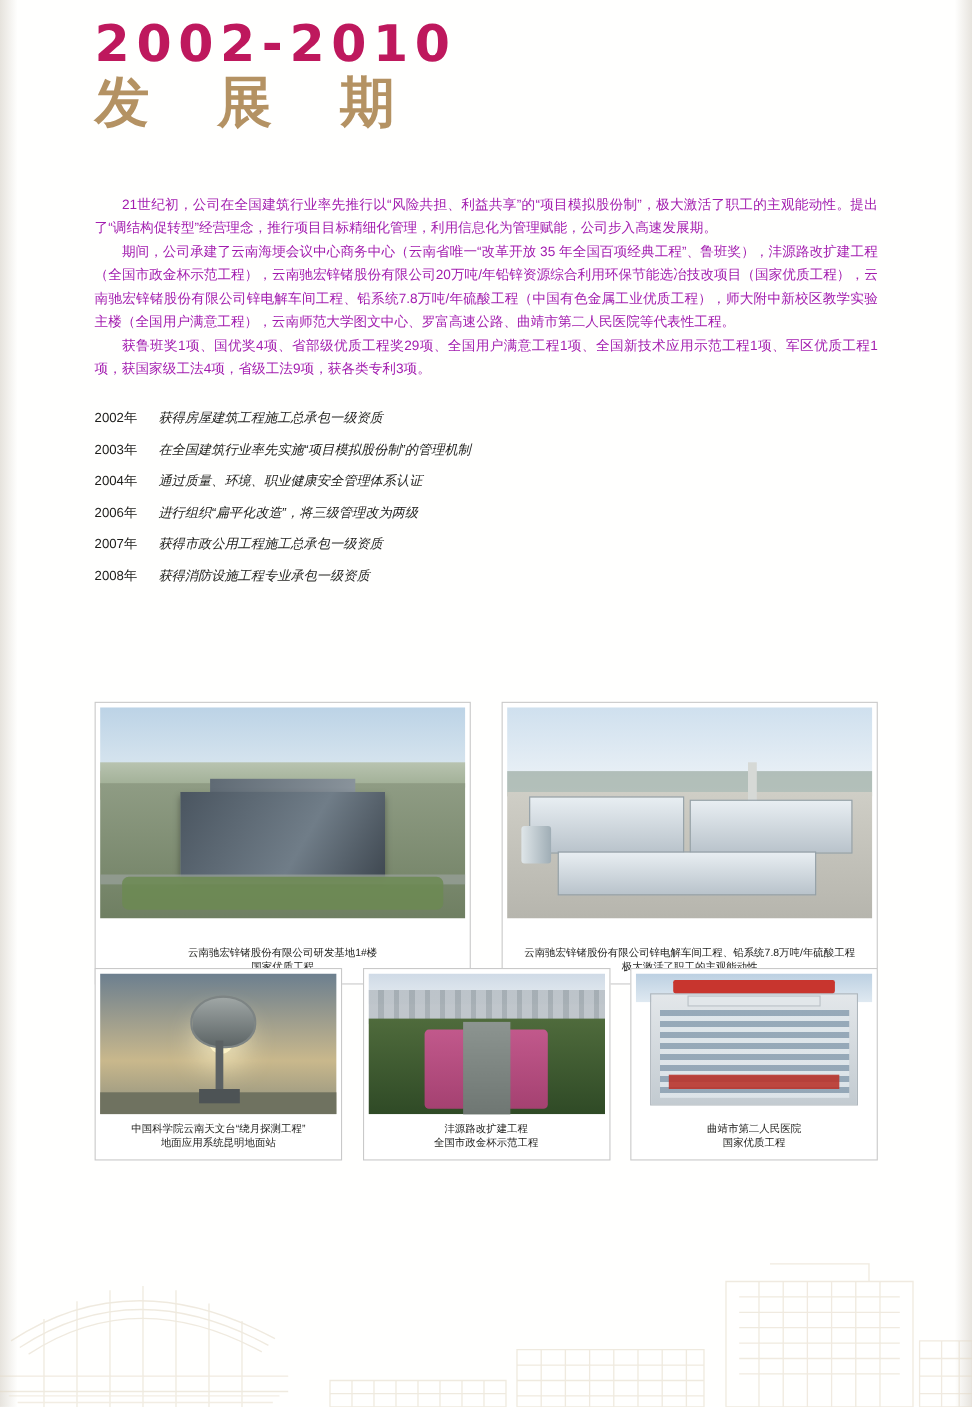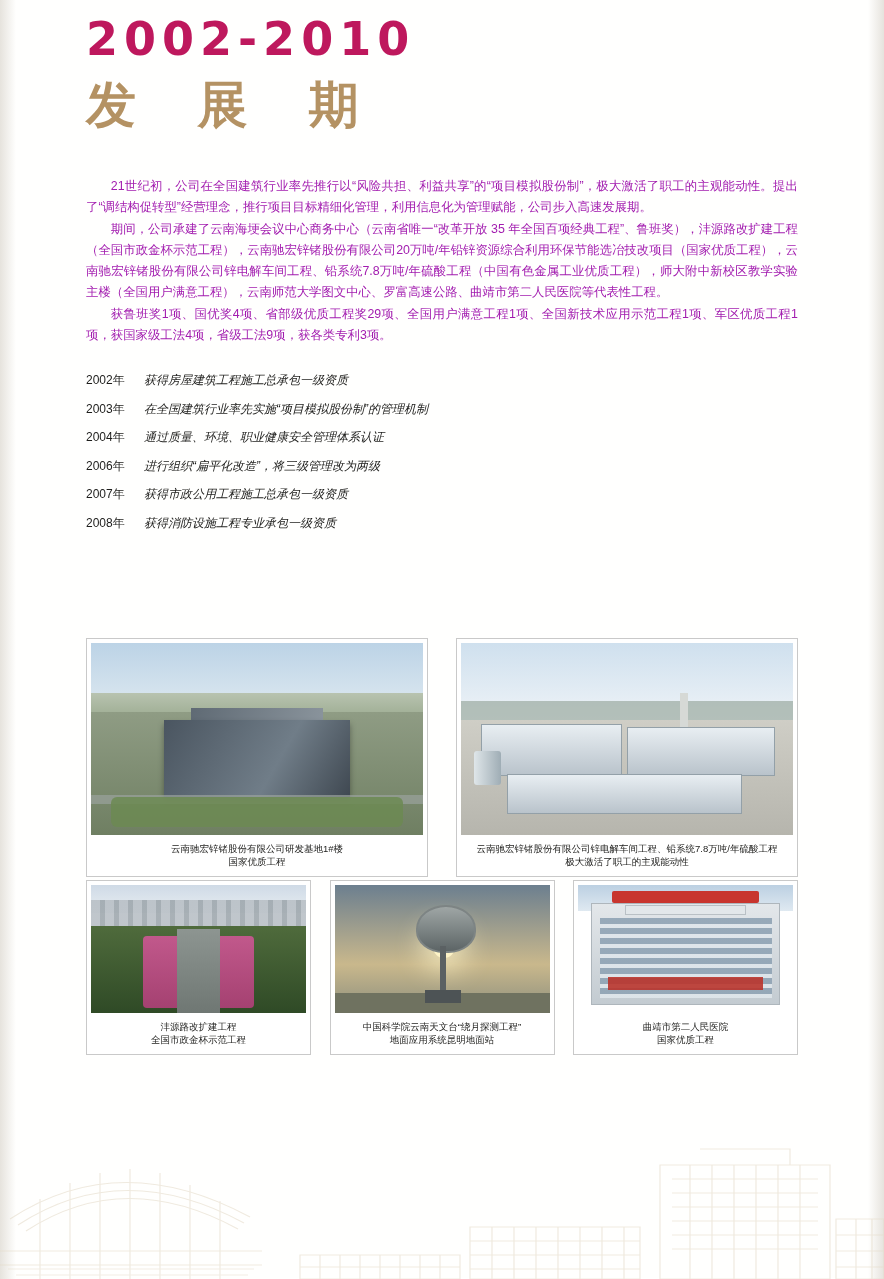--- a/index.html
+++ b/index.html
@@ -46,21 +46,21 @@
     letter-spacing: 6px;
     color: #be185d;
     line-height: 1.1;
   }
   .phase-title {
     font-family: "DejaVu Sans", sans-serif;
     font-weight: bold;
     font-size: 50px;
     letter-spacing: 22px;
     color: #b49263;
-    margin-top: 12px;
+    margin-top: 0;
     line-height: 1.15;
   }
 
   
   .body-text {
     position: absolute;
     left: 86px;
     top: 176px;
     width: 712px;
     font-size: 12.4px;
@@ -121,21 +121,21 @@
     text-align: center;
     font-size: 9.5px;
     line-height: 13px;
     color: #1d1d1b;
     padding: 7px 2px 8px 2px;
   }
   .photo-cap .l2 { display: block; }
 
   
   #row1 { left: 86px; top: 638px; width: 712px; justify-content: space-between; }
-  #row1 .photo-card { width: 342px; }
+  #row1 .photo-card { width: 342px; gap: 18px; }
   #row1 .photo-img { height: 192px; }
 
   
   #row2 { left: 86px; top: 880px; width: 712px; justify-content: space-between; }
   #row2 .photo-card { width: 225px; }
   #row2 .photo-img { height: 128px; }
 
   
   .scene { position: absolute; inset: 0; }
 
@@ -277,48 +277,48 @@
         <span>云南驰宏锌锗股份有限公司锌电解车间工程、铅系统7.8万吨/年硫酸工程</span>
         <span class="l2">极大激活了职工的主观能动性</span>
       </div>
     </div>
   </div>
 
   <div class="photos-row" id="row2">
     <div class="photo-card">
       <div class="photo-img">
         <div class="scene">
+          <div class="p4-sky"></div>
+          <div class="p4-sun"></div>
+          <div class="p4-ground"></div>
+          <div class="p4-dish"></div>
+          <div class="p4-mast"></div>
+          <div class="p4-base"></div>
+        </div>
+      </div>
+      <div class="photo-cap">
+        <span>中国科学院云南天文台“绕月探测工程”</span>
+        <span class="l2">地面应用系统昆明地面站</span>
+      </div>
+    </div>
+
+    <div class="photo-card">
+      <div class="photo-img">
+        <div class="scene">
           <div class="p3-sky"></div>
           <div class="p3-city"></div>
           <div class="p3-trees"></div>
           <div class="p3-flowerL"></div>
           <div class="p3-flowerR"></div>
           <div class="p3-road"></div>
         </div>
       </div>
       <div class="photo-cap">
         <span>沣源路改扩建工程</span>
         <span class="l2">全国市政金杯示范工程</span>
-      </div>
-    </div>
-
-    <div class="photo-card">
-      <div class="photo-img">
-        <div class="scene">
-          <div class="p4-sky"></div>
-          <div class="p4-sun"></div>
-          <div class="p4-ground"></div>
-          <div class="p4-dish"></div>
-          <div class="p4-mast"></div>
-          <div class="p4-base"></div>
-        </div>
-      </div>
-      <div class="photo-cap">
-        <span>中国科学院云南天文台“绕月探测工程”</span>
-        <span class="l2">地面应用系统昆明地面站</span>
       </div>
     </div>
 
     <div class="photo-card">
       <div class="photo-img">
         <div class="scene">
           <div class="p5-sky"></div>
           <div class="p5-bldg"></div>
           <div class="p5-win"></div>
           <div class="p5-red"></div>

